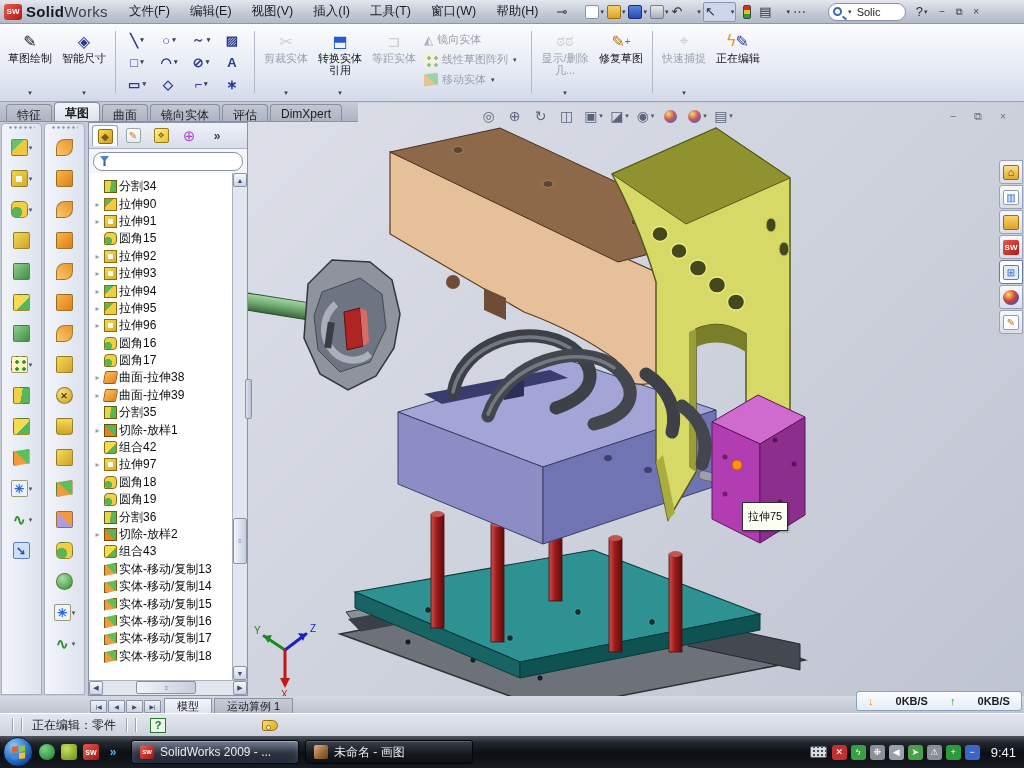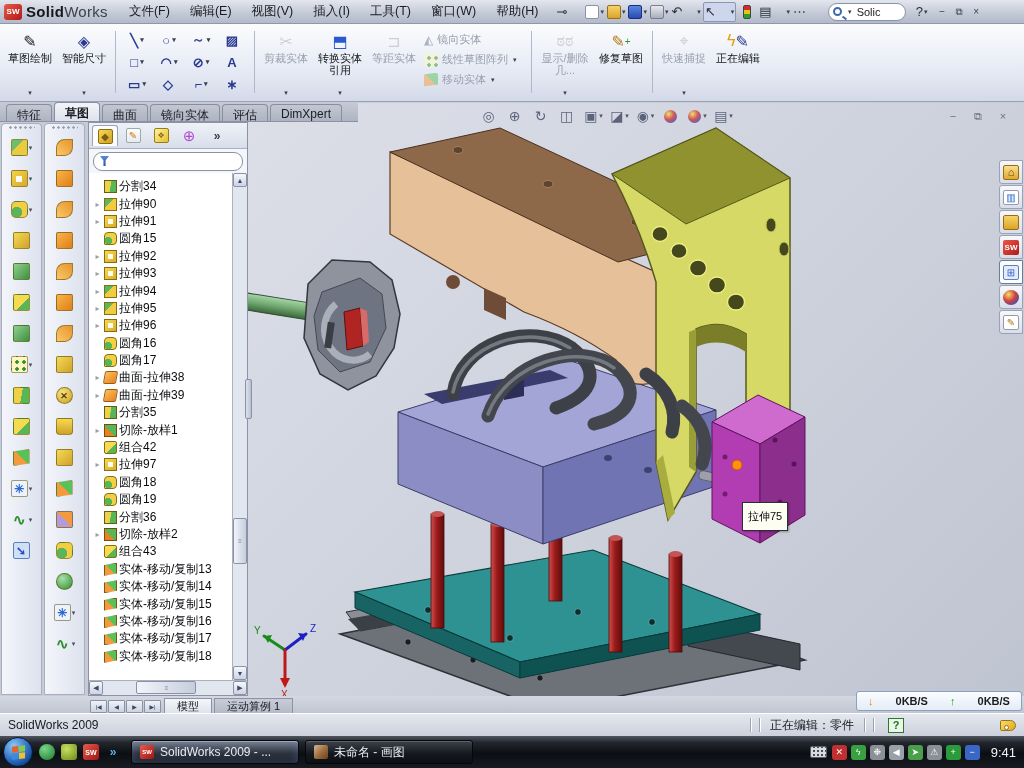--- a/index.html
+++ b/index.html
@@ -1060,21 +1060,20 @@
 </div>
 
 <div class="netwidget">
   <span class="netdown">↓</span>
   <span>0KB/S</span>
   <span class="netup">↑</span>
   <span>0KB/S</span>
 </div>
 
 <div class="statusbar">
-  <span style="flex:1;">SolidWorks 2009</span>
   <span class="ssep"></span>
     <span class="ssep"></span>
   <span style="margin:0 6px;">正在编辑：零件</span>
   <span class="ssep"></span>
     <span class="ssep"></span>
   <span class="helpbox" style="margin:0 10px;">?</span>
   <span style="width:86px;"></span>
   <span class="tagicon"></span>
 </div>
 

